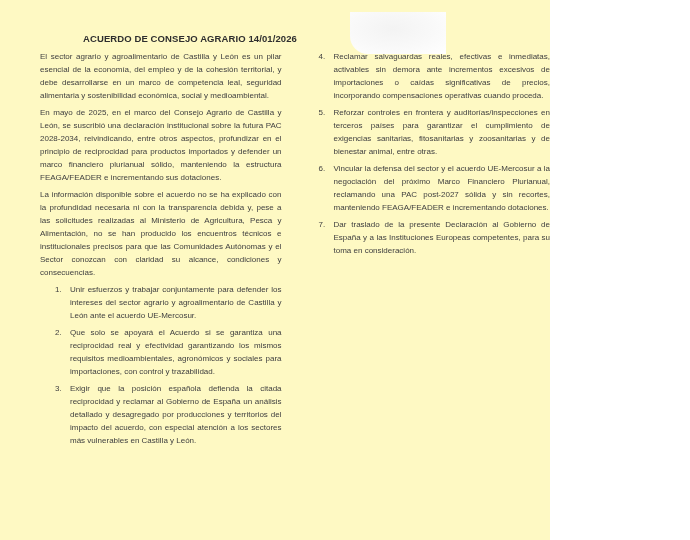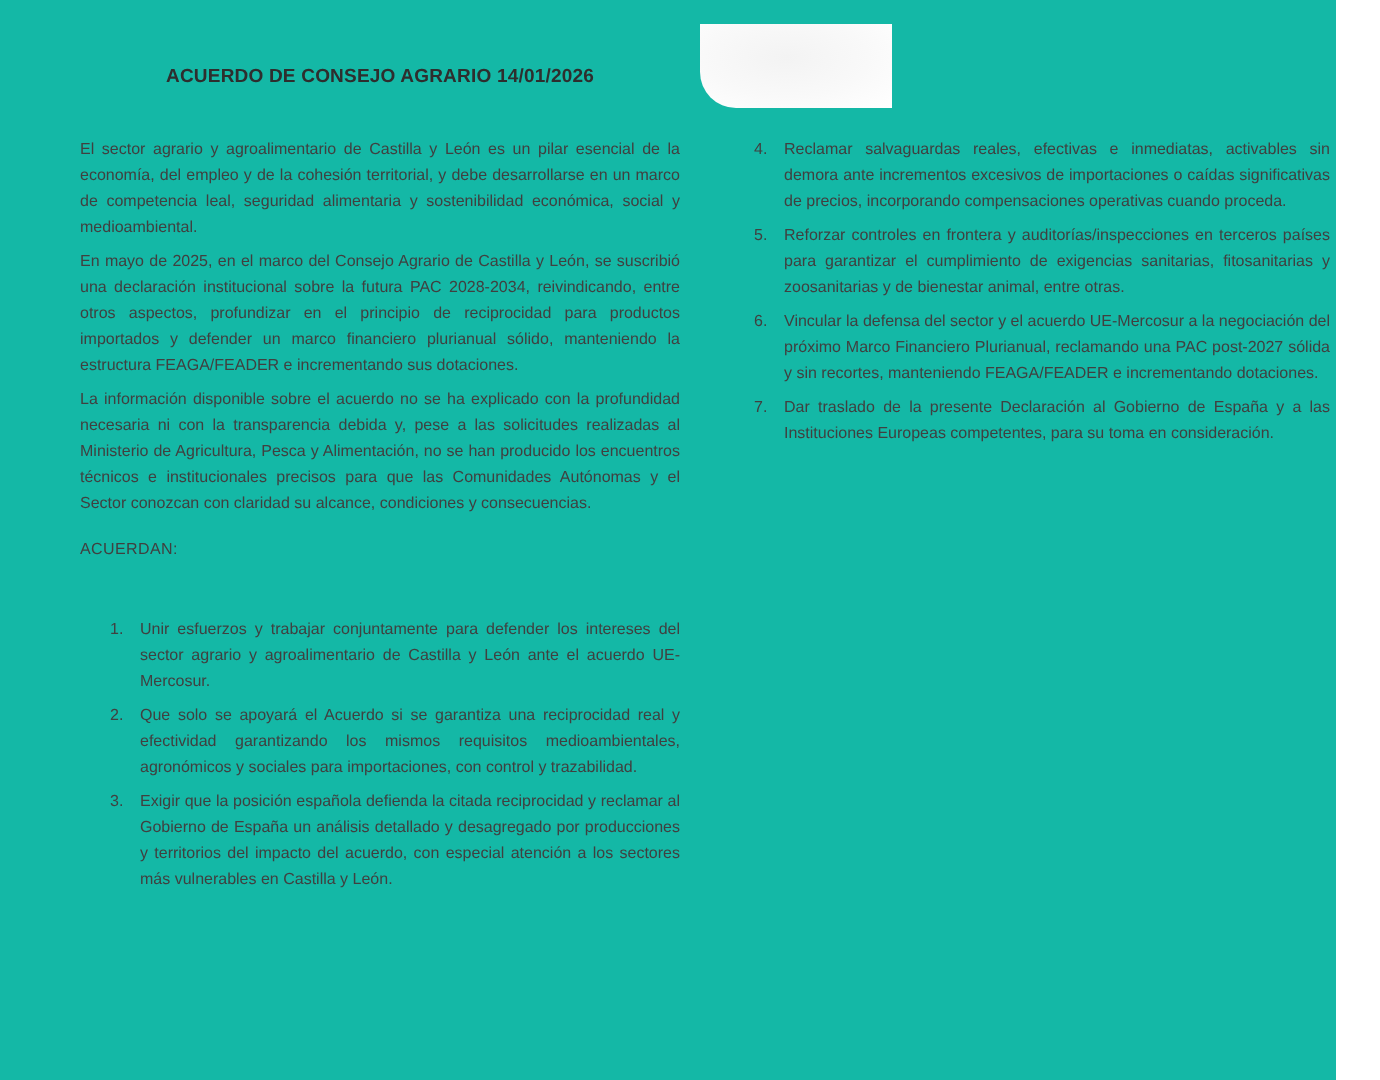--- a/index.html
+++ b/index.html
@@ -2,23 +2,23 @@
 <html><head>
 <meta charset="utf-8">
 <style>
   html, body {
     margin: 0;
     padding: 0;
     background: #ffffff;
   }
   .page {
     position: relative;
-    width: 668px;
+    width: 550px;
     height: 540px;
-    background: #14b8a6;
+    background: #fef9c3;
     overflow: hidden;
     font-family: "Liberation Sans", "DejaVu Sans", sans-serif;
     color: #404040;
     -webkit-font-smoothing: antialiased;
   }
   .scan-smudge {
     position: absolute;
     left: 350px;
     top: 12px;
     width: 96px;
@@ -32,21 +32,21 @@
     width: 300px;
     text-align: center;
     font-size: 9.5px;
     font-weight: bold;
     color: #2e2e2e;
     letter-spacing: 0.1px;
     line-height: 12px;
   }
   .columns {
     display: flex;
-    margin-top: 23px;
+    margin-top: 5px;
   }
   .col {
     font-size: 8px;
     line-height: 13px;
   }
   .col-left {
     width: 300px;
     margin-left: 40px;
   }
   .col-right {
@@ -93,21 +93,20 @@
 
   <h1 class="title">ACUERDO DE CONSEJO AGRARIO 14/01/2026</h1>
 
   <div class="columns">
 
     <div class="col col-left">
       <p>El sector agrario y agroalimentario de Castilla y León es un pilar esencial de la economía, del empleo y de la cohesión territorial, y debe desarrollarse en un marco de competencia leal, seguridad alimentaria y sostenibilidad económica, social y medioambiental.</p>
       <p>En mayo de 2025, en el marco del Consejo Agrario de Castilla y León, se suscribió una declaración institucional sobre la futura PAC 2028-2034, reivindicando, entre otros aspectos, profundizar en el principio de reciprocidad para productos importados y defender un marco financiero plurianual sólido, manteniendo la estructura FEAGA/FEADER e incrementando sus dotaciones.</p>
       <p>La información disponible sobre el acuerdo no se ha explicado con la profundidad necesaria ni con la transparencia debida y, pese a las solicitudes realizadas al Ministerio de Agricultura, Pesca y Alimentación, no se han producido los encuentros técnicos e institucionales precisos para que las Comunidades Autónomas y el Sector conozcan con claridad su alcance, condiciones y consecuencias.</p>
 
-      <p class="acuerdan">ACUERDAN:</p>
 
       <div class="list">
         <div class="agreement">
           <span class="num">1.</span>
           <span class="txt">Unir esfuerzos y trabajar conjuntamente para defender los intereses del sector agrario y agroalimentario de Castilla y León ante el acuerdo UE-Mercosur.</span>
         </div>
         <div class="agreement">
           <span class="num">2.</span>
           <span class="txt">Que solo se apoyará el Acuerdo si se garantiza una reciprocidad real y efectividad garantizando los mismos requisitos medioambientales, agronómicos y sociales para importaciones, con control y trazabilidad.</span>
         </div>

